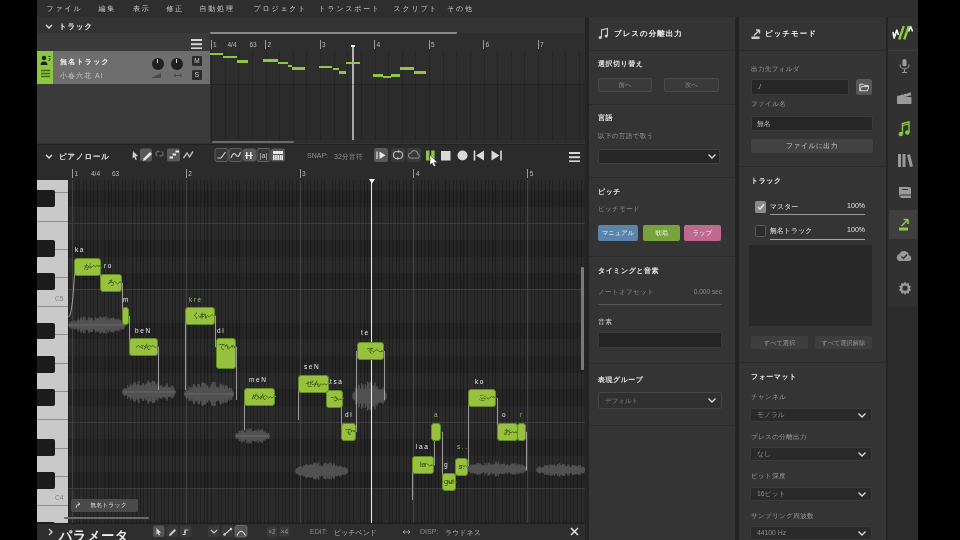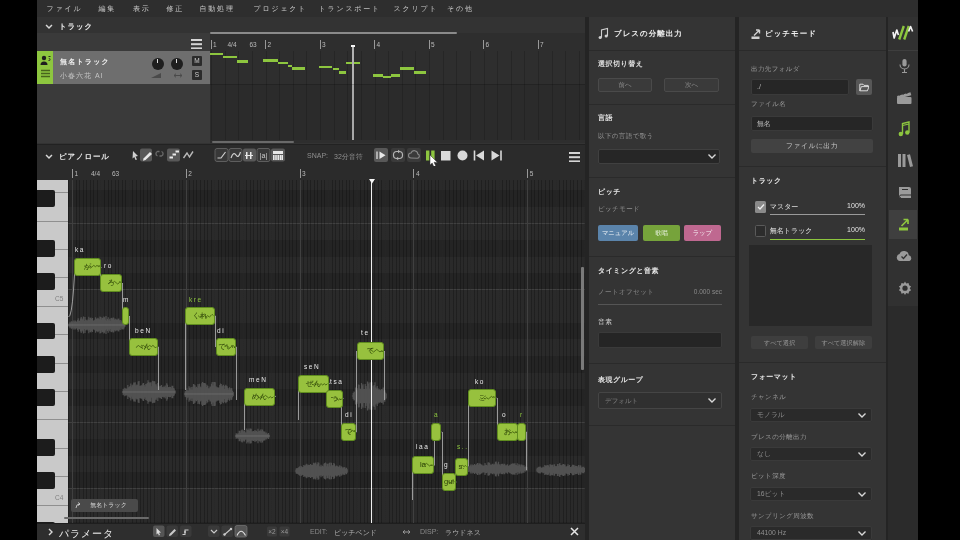--- a/index.html
+++ b/index.html
@@ -255,21 +255,21 @@
 <div style="position:absolute;left:370.6px;top:180px;width:1.4px;height:343px;background:#f0f0f0;"></div>
 <svg class="b" style="left:368.7px;top:179.2px" width="6" height="5" viewBox="0 0 6 5">
     <path d="M0 0 H6 L3 4.6 Z" fill="#f5f5f5"></path>
   </svg>
 <div style="position:absolute;left:581.3px;top:267px;width:2.6px;height:103px;background:#7a7a7a;border-radius:1px;"></div>
 <div style="position:absolute;left:74px;top:258px;width:27px;height:17.5px;background:#97c13e;border:1px solid #5f8c1e;border-radius:3px;color:#2a3f08;font-size:7.5px;line-height:16px;text-align:center;overflow:hidden;white-space:nowrap;">が</div>
 <div style="position:absolute;left:100px;top:274px;width:22px;height:17.5px;background:#97c13e;border:1px solid #5f8c1e;border-radius:3px;color:#2a3f08;font-size:7.5px;line-height:16px;text-align:center;overflow:hidden;white-space:nowrap;">ろ</div>
 <div style="position:absolute;left:122px;top:307px;width:7px;height:17.5px;background:#97c13e;border:1px solid #5f8c1e;border-radius:3px;color:#2a3f08;font-size:7.5px;line-height:16px;text-align:center;overflow:hidden;white-space:nowrap;"></div>
 <div style="position:absolute;left:185px;top:307px;width:30px;height:17.5px;background:#97c13e;border:1px solid #5f8c1e;border-radius:3px;color:#2a3f08;font-size:7.5px;line-height:16px;text-align:center;overflow:hidden;white-space:nowrap;">くれ</div>
 <div style="position:absolute;left:129px;top:338px;width:29px;height:17.5px;background:#97c13e;border:1px solid #5f8c1e;border-radius:3px;color:#2a3f08;font-size:7.5px;line-height:16px;text-align:center;overflow:hidden;white-space:nowrap;">べん</div>
-<div style="position:absolute;left:216px;top:338px;width:20px;height:18px;background:#97c13e;border:1px solid #5f8c1e;border-radius:3px;color:#2a3f08;font-size:7.5px;line-height:16px;text-align:center;overflow:hidden;white-space:nowrap;">でい</div>
+<div style="position:absolute;left:216px;top:338px;width:20px;height:31px;background:#97c13e;border:1px solid #5f8c1e;border-radius:3px;color:#2a3f08;font-size:7.5px;line-height:16px;text-align:center;overflow:hidden;white-space:nowrap;">でい</div>
 <div style="position:absolute;left:244px;top:388px;width:31px;height:17.5px;background:#97c13e;border:1px solid #5f8c1e;border-radius:3px;color:#2a3f08;font-size:7.5px;line-height:16px;text-align:center;overflow:hidden;white-space:nowrap;">めん</div>
 <div style="position:absolute;left:298px;top:375px;width:31px;height:17.5px;background:#97c13e;border:1px solid #5f8c1e;border-radius:3px;color:#2a3f08;font-size:7.5px;line-height:16px;text-align:center;overflow:hidden;white-space:nowrap;">ぜん</div>
 <div style="position:absolute;left:326px;top:390px;width:17px;height:17.5px;background:#97c13e;border:1px solid #5f8c1e;border-radius:3px;color:#2a3f08;font-size:7.5px;line-height:16px;text-align:center;overflow:hidden;white-space:nowrap;">つ</div>
 <div style="position:absolute;left:341px;top:423px;width:15px;height:17.5px;background:#97c13e;border:1px solid #5f8c1e;border-radius:3px;color:#2a3f08;font-size:7.5px;line-height:16px;text-align:center;overflow:hidden;white-space:nowrap;">で</div>
 <div style="position:absolute;left:357px;top:342px;width:27px;height:17.5px;background:#97c13e;border:1px solid #5f8c1e;border-radius:3px;color:#2a3f08;font-size:7.5px;line-height:16px;text-align:center;overflow:hidden;white-space:nowrap;">て</div>
 <div style="position:absolute;left:431px;top:423px;width:10px;height:17.5px;background:#97c13e;border:1px solid #5f8c1e;border-radius:3px;color:#2a3f08;font-size:7.5px;line-height:16px;text-align:center;overflow:hidden;white-space:nowrap;"></div>
 <div style="position:absolute;left:468px;top:389px;width:28px;height:17.5px;background:#97c13e;border:1px solid #5f8c1e;border-radius:3px;color:#2a3f08;font-size:7.5px;line-height:16px;text-align:center;overflow:hidden;white-space:nowrap;">ご</div>
 <div style="position:absolute;left:497px;top:423px;width:21px;height:17.5px;background:#97c13e;border:1px solid #5f8c1e;border-radius:3px;color:#2a3f08;font-size:7.5px;line-height:16px;text-align:center;overflow:hidden;white-space:nowrap;">お</div>
 <div style="position:absolute;left:517px;top:423px;width:9px;height:17.5px;background:#97c13e;border:1px solid #5f8c1e;border-radius:3px;color:#2a3f08;font-size:7.5px;line-height:16px;text-align:center;overflow:hidden;white-space:nowrap;"></div>
 <div style="position:absolute;left:412px;top:456px;width:22px;height:17.5px;background:#97c13e;border:1px solid #5f8c1e;border-radius:3px;color:#2a3f08;font-size:7.5px;line-height:16px;text-align:center;overflow:hidden;white-space:nowrap;">la</div>
@@ -336,21 +336,21 @@
 <div style="position:absolute;left:55px;top:493.5px;width:12px;height:8px;font-size:6.5px;color:#808080;">C4</div>
 <div style="position:absolute;left:71px;top:499px;width:67px;height:13px;background:#4a4a4a;border-radius:2px;color:#ddd;font-size:6px;line-height:13px;text-align:center;padding-left:8px;white-space:nowrap;">無名トラック</div>
 <svg class="b" style="left:75px;top:502px" width="8" height="7" viewBox="0 0 8 7">
     <path d="M1 6 Q1 2 5 2 M5 2 l-2 -1.5 M5 2 l-2 1.5" stroke="#ccc" stroke-width="0.9" fill="none"></path>
   </svg>
 <div style="position:absolute;left:64px;top:516.5px;width:85px;height:2.5px;background:#6a6a6a;border-radius:1px;"></div>
 <div style="position:absolute;left:37px;top:523px;width:548px;height:17px;background:#2e2e2e;border-top:1px solid #1e1e1e;"></div>
 <svg class="b" style="left:48px;top:528px" width="5" height="8" viewBox="0 0 5 8">
     <path d="M1 1 L4 4 L1 7" stroke="#d8d8d8" stroke-width="1.4" fill="none"></path>
   </svg>
-<div style="position:absolute;left:59px;top:527px;width:80px;height:10px;font-size:10px;font-weight:normal;color:#eee;letter-spacing:0.8px;white-space:nowrap;">パラメータ</div>
+<div style="position:absolute;left:59px;top:527px;width:80px;height:10px;font-size:13px;font-weight:bold;color:#eee;letter-spacing:0.8px;white-space:nowrap;">パラメータ</div>
 <svg class="b" style="left:153px;top:525px;" width="160" height="13" viewBox="0 0 160 13">
 <rect x="0" y="0.5" width="11.5" height="11.5" rx="2" fill="#555555"></rect>
     <path d="M3.5 3 L8 7.5 L6 7.8 L7 10 L5.8 10.4 L5 8.2 L3.5 9.5 Z" fill="#dcdcdc"></path>
     <rect x="13.5" y="0.5" width="11.5" height="11.5" rx="2" fill="#3a3a3a"></rect>
     <path d="M16.5 9 L21.5 4 L23 5.5 L18 10.5 L16 11 Z" fill="#c9c9c9"></path>
     <rect x="27" y="0.5" width="11.5" height="11.5" rx="2" fill="#3a3a3a"></rect>
     <path d="M29.5 9.5 L32 9.5 L32 5 L35.5 5" stroke="#c9c9c9" stroke-width="1.1" fill="none"></path>
     <circle cx="32" cy="7" r="1" fill="#c9c9c9"></circle>
     <rect x="55" y="0.5" width="11.5" height="11.5" rx="2" fill="#3a3a3a"></rect>
     <path d="M58 5 l3 3 3 -3" stroke="#c9c9c9" stroke-width="1.2" fill="none"></path>

